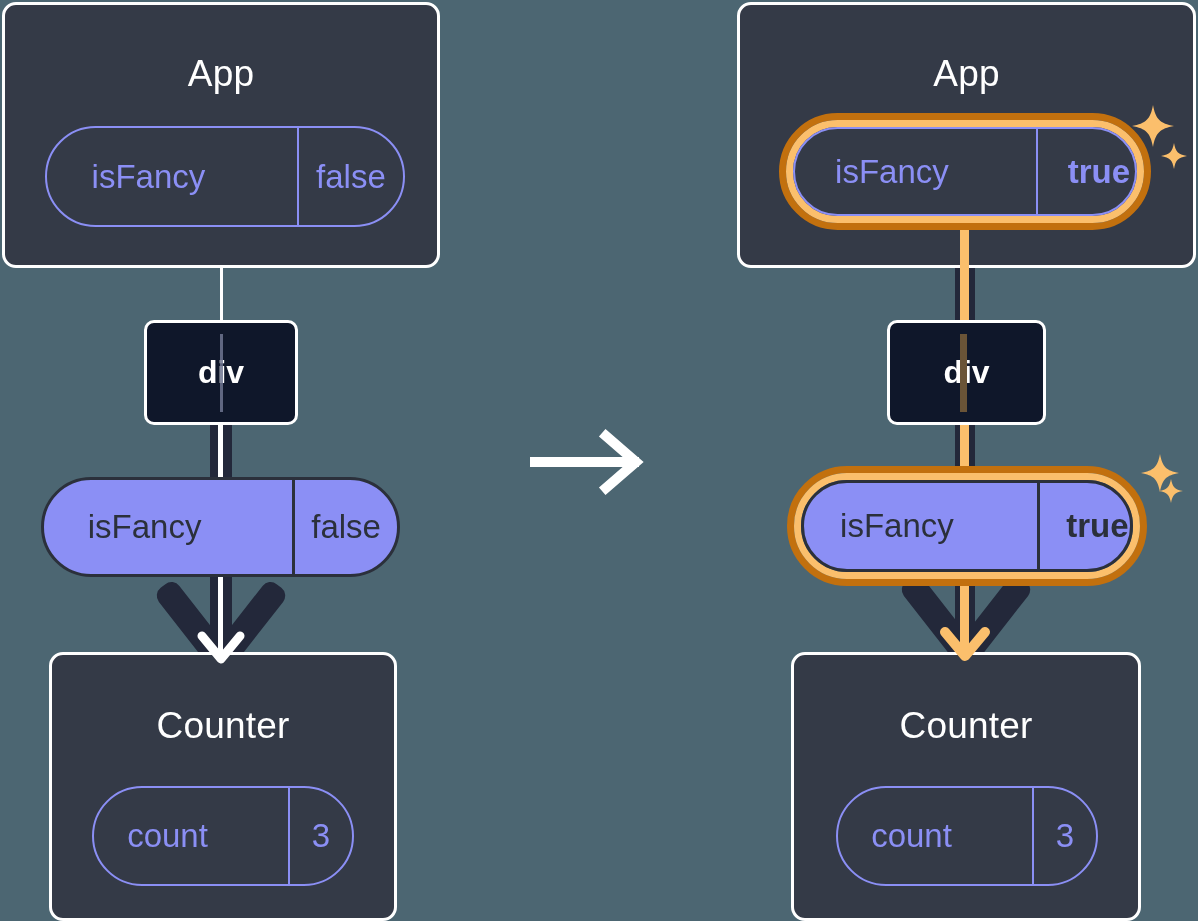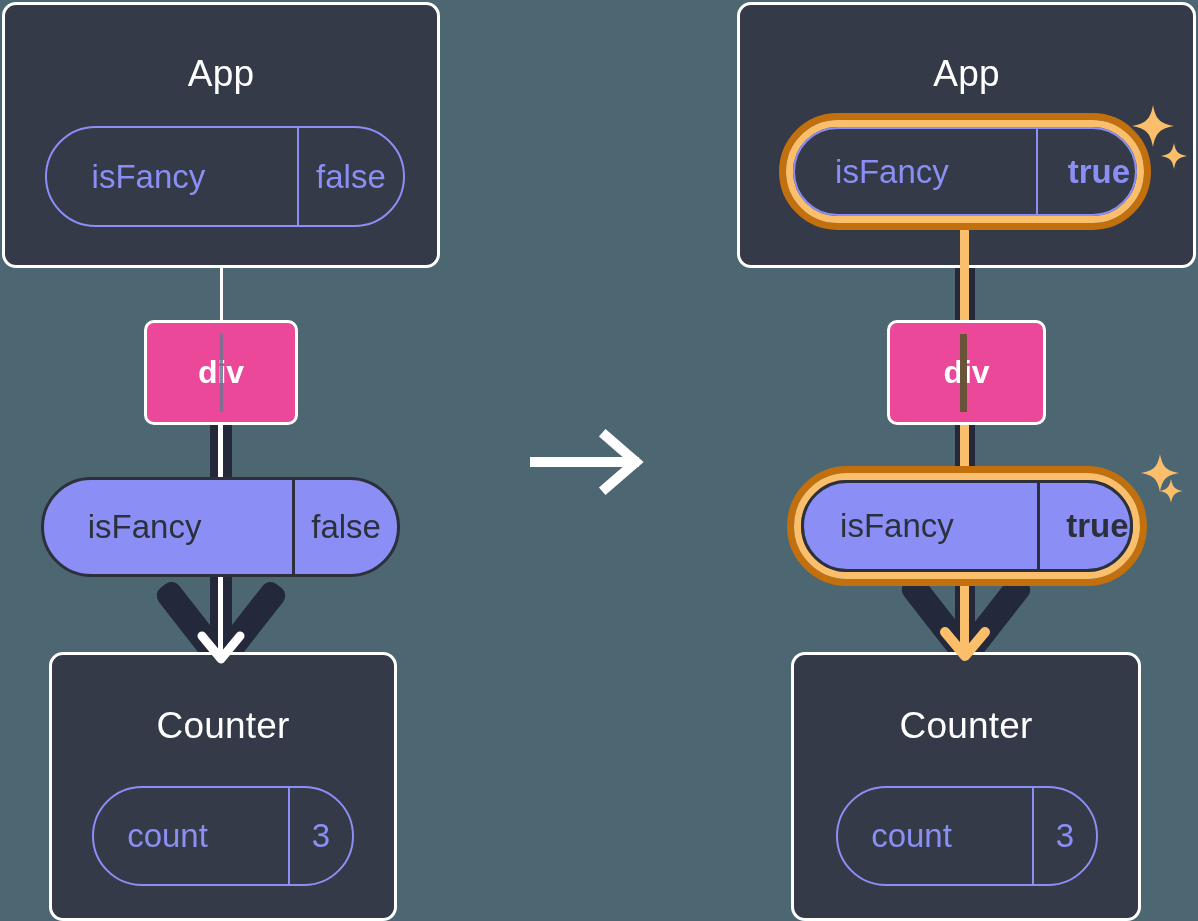--- a/index.html
+++ b/index.html
@@ -25,21 +25,21 @@
     left:0;right:0;
     text-align:center;
     color:#ffffff;
     font-size:37px;
     letter-spacing:.2px;
   }
 
   
   .divbox{
     position:absolute;
-    background:#ec4899;
+    background:#0f172a;
     border:3px solid #ffffff;
     border-radius:10px;
     box-sizing:border-box;
     display:flex;align-items:center;justify-content:center;
     color:#ffffff;
     font-size:32px;
     font-weight:bold;
     z-index:8;
   }
 

